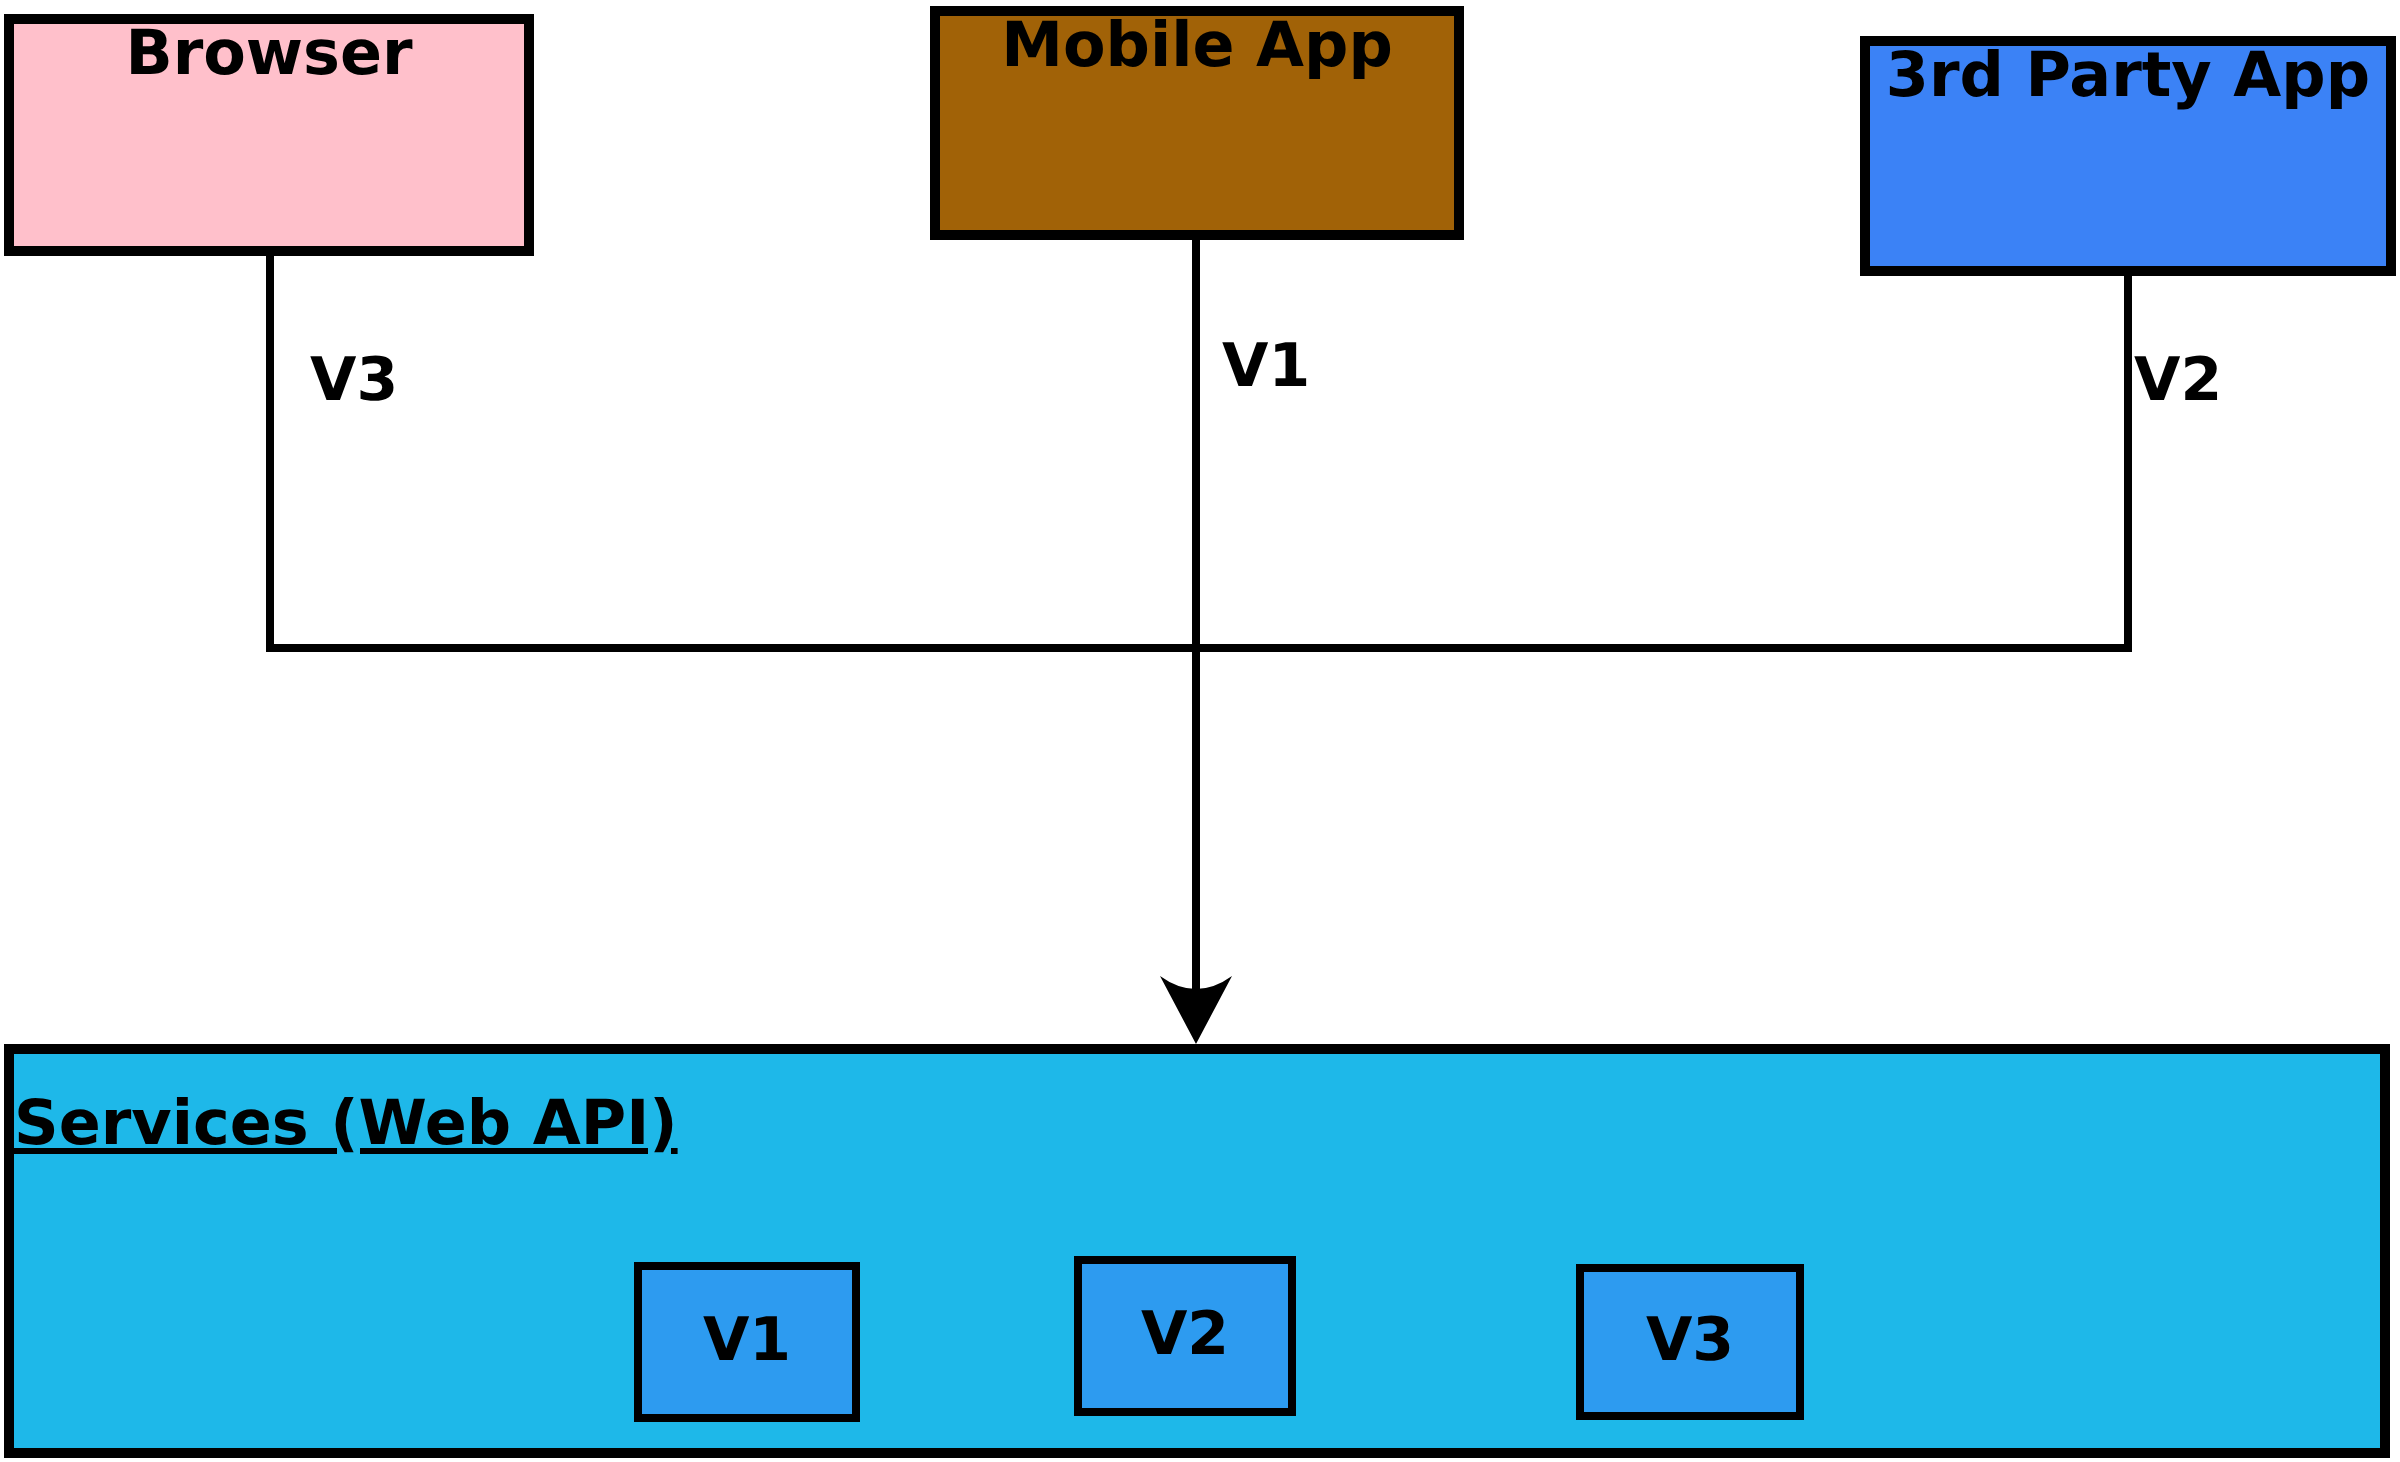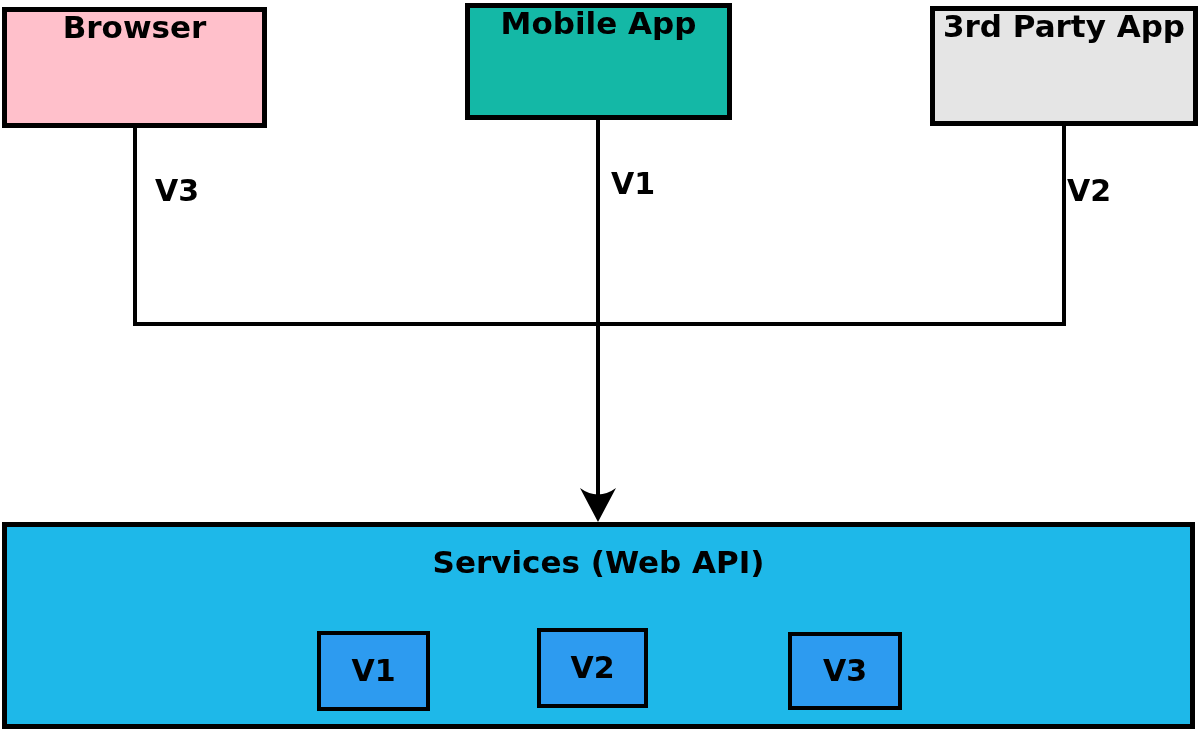--- a/index.html
+++ b/index.html
@@ -22,22 +22,22 @@
     border: 5px solid #000000;
     display: flex;
     align-items: flex-start;
     justify-content: center;
     font-weight: bold;
     font-size: 31px;
     line-height: 1;
     text-align: center;
   }
   .node-browser    { left: 2px;   top: 7px; width: 265px; height: 121px; background: #FFC0CB; }
-  .node-mobile     { left: 465px; top: 3px; width: 267px; height: 117px; background: #14b8a6; }
-  .node-thirdparty { left: 930px; top: 6px; width: 268px; height: 120px; background: #e5e5e5; }
+  .node-mobile     { left: 465px; top: 3px; width: 267px; height: 117px; background: #a16207; }
+  .node-thirdparty { left: 930px; top: 18px; width: 268px; height: 120px; background: #3b82f6; }
 
   .connector-layer {
     position: absolute;
     left: 0; top: 0;
     width: 1200px;
     height: 731px;
     pointer-events: none;
   }
   .edge-label {
     position: absolute;
@@ -53,24 +53,25 @@
   .services {
     position: absolute;
     box-sizing: border-box;
     left: 2px; top: 522px;
     width: 1193px; height: 207px;
     background: #1EB8E9;
     border: 5px solid #000000;
   }
   .services-title {
     margin-top: 20px;
-    text-align: center;
+    text-align: left;
     font-weight: bold;
     font-size: 31px;
     line-height: 1;
+    text-decoration: underline;
   }
   .version-box {
     position: absolute;
     box-sizing: border-box;
     border: 4px solid #000000;
     background: #2D9BF0;
     display: flex;
     align-items: center;
     justify-content: center;
     font-weight: bold;

